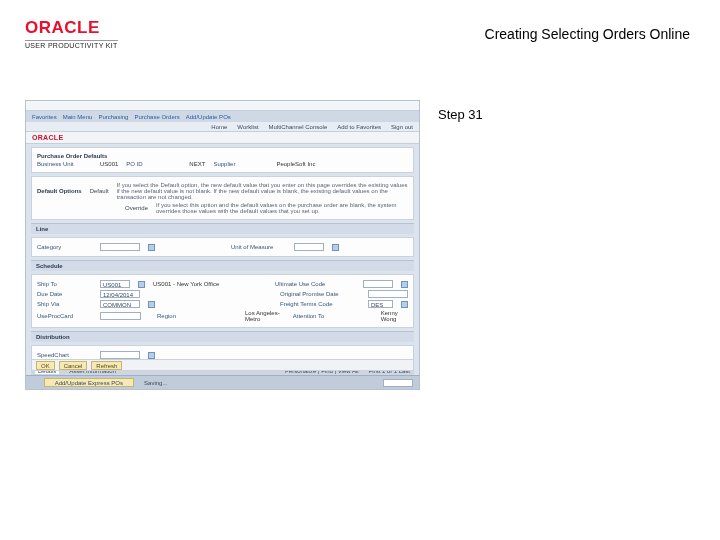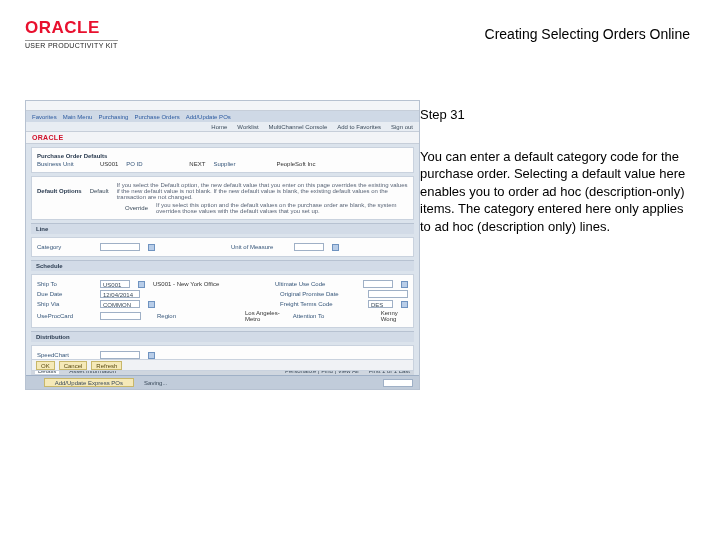--- a/index.html
+++ b/index.html
@@ -38,20 +38,21 @@
     right: 30px;
     font-size: 14px;
     color: #000;
   }
   .content {
     position: absolute;
     top: 100px;
     left: 25px;
     right: 30px;
     display: flex;
+    gap: 18px;
   }
   .shot {
     width: 395px;
     height: 290px;
     background: #dbe3ec;
     border: 1px solid #b7c2d1;
     position: relative;
     overflow: hidden;
     font-size: 6px;
     color: #3a4a5a;
@@ -374,16 +375,15 @@
     <div class="bottombar">
       <span style="color:#4a5a6e;">&nbsp;</span>
       <span class="pill">Add/Update Express POs</span>
       <span>Saving...</span>
       <span class="box"></span>
     </div>
   </div>
 
   <div class="text-col">
     <div class="step">Step 31</div>
-    <div>You can enter a default category code for the purchase order. Selecting a default value here enables you to order ad hoc (description-only) items. The category entered here only applies to ad hoc (description only) lines.</div>
   </div>
 
 </div>
 
 </body></html>

